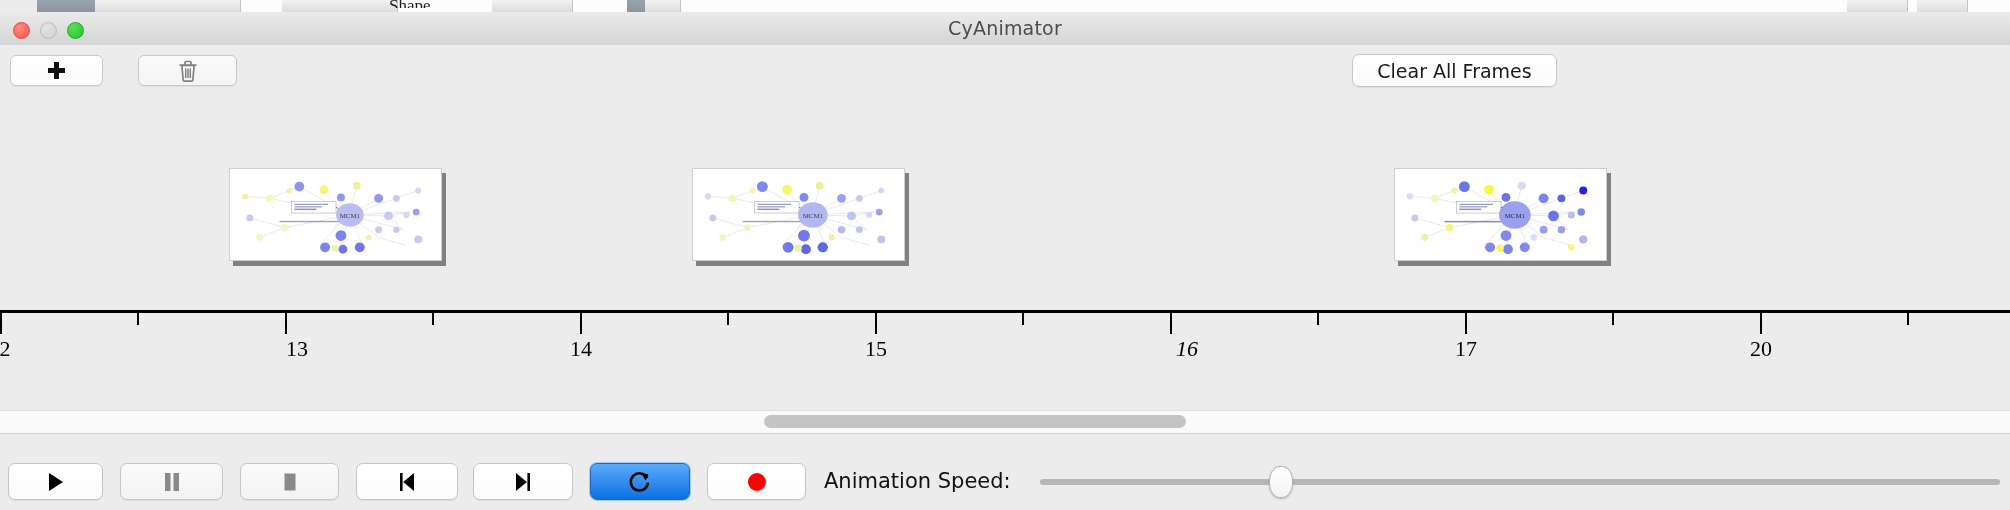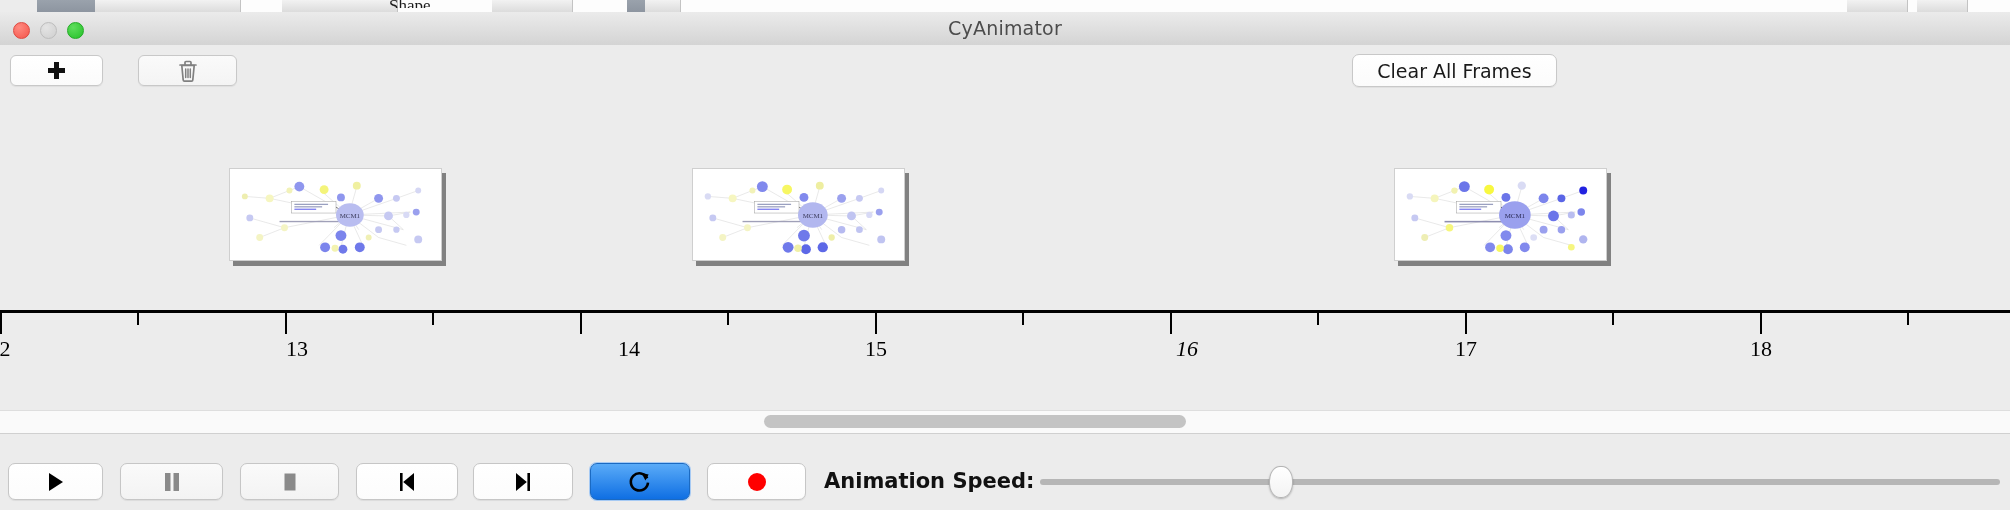--- a/index.html
+++ b/index.html
@@ -247,21 +247,20 @@
 
   .speed-label {
     position: absolute;
     left: 824px;
     top: 463px;
     line-height: 37px;
     font-size: 21px;
     color: #111;
     font-family: "DejaVu Sans", sans-serif;
     white-space: nowrap;
-    font-weight: bold;
   }
   .speed-slider {
     position: absolute;
     left: 1040px;
     top: 474px;
     width: 960px;
     height: 15px;
   }
   .slider-track {
     position: absolute;
@@ -485,25 +484,25 @@
     <div class="tick minor" style="left:1022px;"></div>
     <div class="tick major" style="left:1170px;"></div>
     <div class="tick minor" style="left:1317px;"></div>
     <div class="tick major" style="left:1465px;"></div>
     <div class="tick minor" style="left:1612px;"></div>
     <div class="tick major" style="left:1760px;"></div>
     <div class="tick minor" style="left:1907px;"></div>
 
     <div class="tick-label" style="left:5px;">2</div>
     <div class="tick-label" style="left:297px;">13</div>
-    <div class="tick-label" style="left:581px;margin-left:48px;">14</div>
+    <div class="tick-label" style="left:581px;">14</div>
     <div class="tick-label" style="left:876px;">15</div>
     <div class="tick-label" style="left:1187px;font-style:italic;">16</div>
     <div class="tick-label" style="left:1466px;text-align:center;">17</div>
-    <div class="tick-label" style="left:1761px;">18</div>
+    <div class="tick-label" style="left:1761px;">20</div>
 
   </div>
 
   <div class="scroll-track">
     <div class="scroll-thumb" style="left: 38%; width: 21%;"></div>
   </div>
 
   <div class="controlbar"></div>
 
   <div class="cbtn" id="play-btn">

